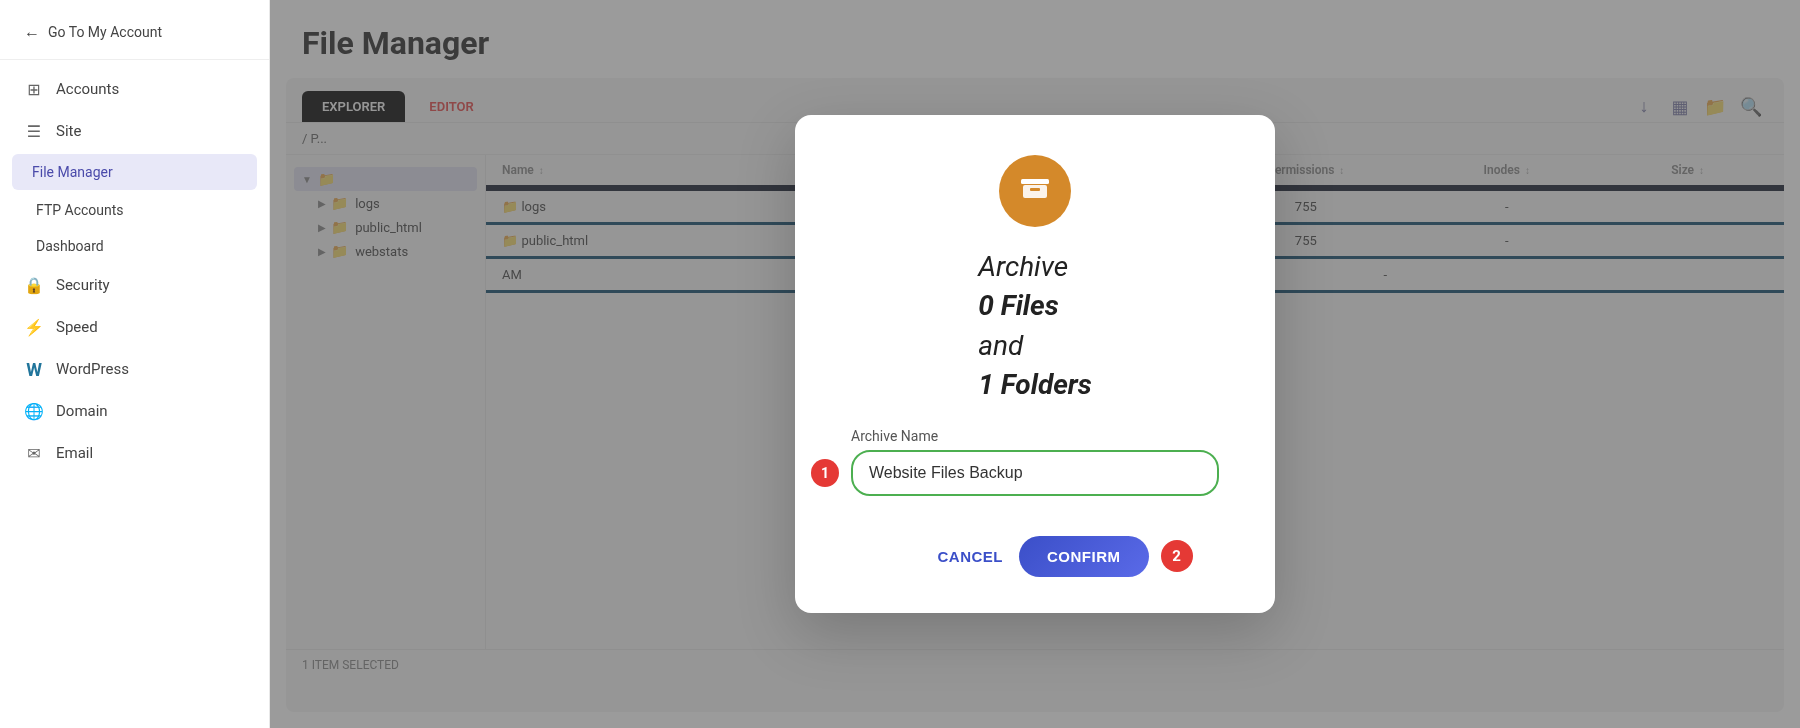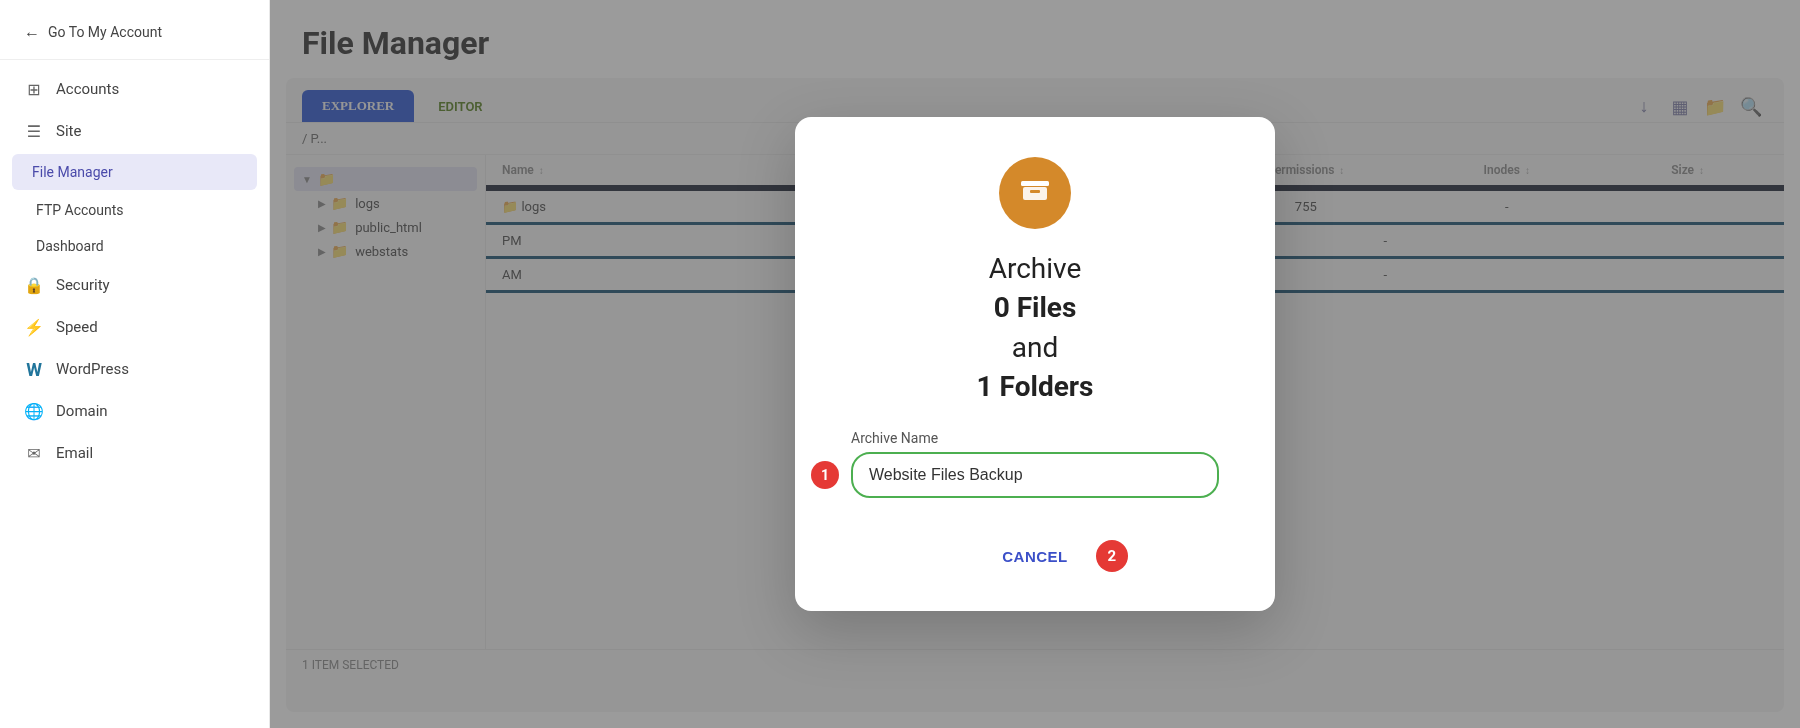--- a/index.html
+++ b/index.html
@@ -106,26 +106,25 @@
       align-items: center;
     }
     .fm-tab {
       padding: 8px 20px;
       border-radius: 6px 6px 0 0;
       font-size: 13px;
       font-weight: 600;
       cursor: pointer;
     }
     .fm-tab.active {
-      background: #1d4ed8;
+      background: #000000;
       color: #fff;
-      font-family: Liberation Serif, serif;
     }
     .fm-tab.inactive {
-      color: #4d7c0f;
+      color: #ef4444;
     }
     .fm-toolbar-icon {
       width: 32px;
       height: 32px;
       display: flex;
       align-items: center;
       justify-content: center;
       cursor: pointer;
       color: #7a7aaa;
       font-size: 18px;
@@ -226,22 +225,22 @@
       margin-bottom: 20px;
     }
     .dialog-icon-inner {
       color: #fff;
       font-size: 30px;
     }
     .dialog-title {
       font-size: 28px;
       font-weight: 400;
       color: #222;
-      text-align: center;
       line-height: 1.4;
+      font-style: italic;
     }
     .dialog-title strong {
       font-weight: 700;
     }
     .dialog-field-label {
       font-size: 14px;
       color: #555;
       align-self: flex-start;
       margin-top: 24px;
       margin-bottom: 6px;
@@ -412,20 +411,21 @@
           <div class="fm-table-col-size">Size <span class="sort-icon">↕</span></div>
         </div>
         <div class="fm-table-row">
           <div class="fm-table-col-name">📁 logs</div>
           <div class="fm-table-col-date">AM</div>
           <div class="fm-table-col-perm">755</div>
           <div class="fm-table-col-inodes">-</div>
           <div class="fm-table-col-size"></div>
         </div>
         <div class="fm-table-row">
+          <div class="fm-table-col-name">📁 public_html</div>
           <div class="fm-table-col-date">PM</div>
           <div class="fm-table-col-perm">755</div>
           <div class="fm-table-col-inodes">-</div>
           <div class="fm-table-col-size"></div>
         </div>
         <div class="fm-table-row">
           <div class="fm-table-col-date">AM</div>
           <div class="fm-table-col-perm">755</div>
           <div class="fm-table-col-inodes">-</div>
           <div class="fm-table-col-size"></div>
@@ -458,20 +458,21 @@
       <div class="dialog-field-label">Archive Name</div>
       <div class="dialog-input-wrap">
         <div class="dialog-badge badge-red">
           <span>1</span>
         </div>
         <input class="dialog-input" value="Website Files Backup" type="text" style="">
       </div>
 
       <div class="dialog-actions">
         <button class="btn-cancel">CANCEL</button>
+        <button class="btn-confirm">CONFIRM</button>
         <div class="confirm-badge-wrap">
           <div class="dialog-badge badge-red" style="position:static;transform:none;width:32px;height:32px;font-size:15px;">
             <span>2</span>
           </div>
         </div>
       </div>
     </div>
   </div>
 </div>
 

